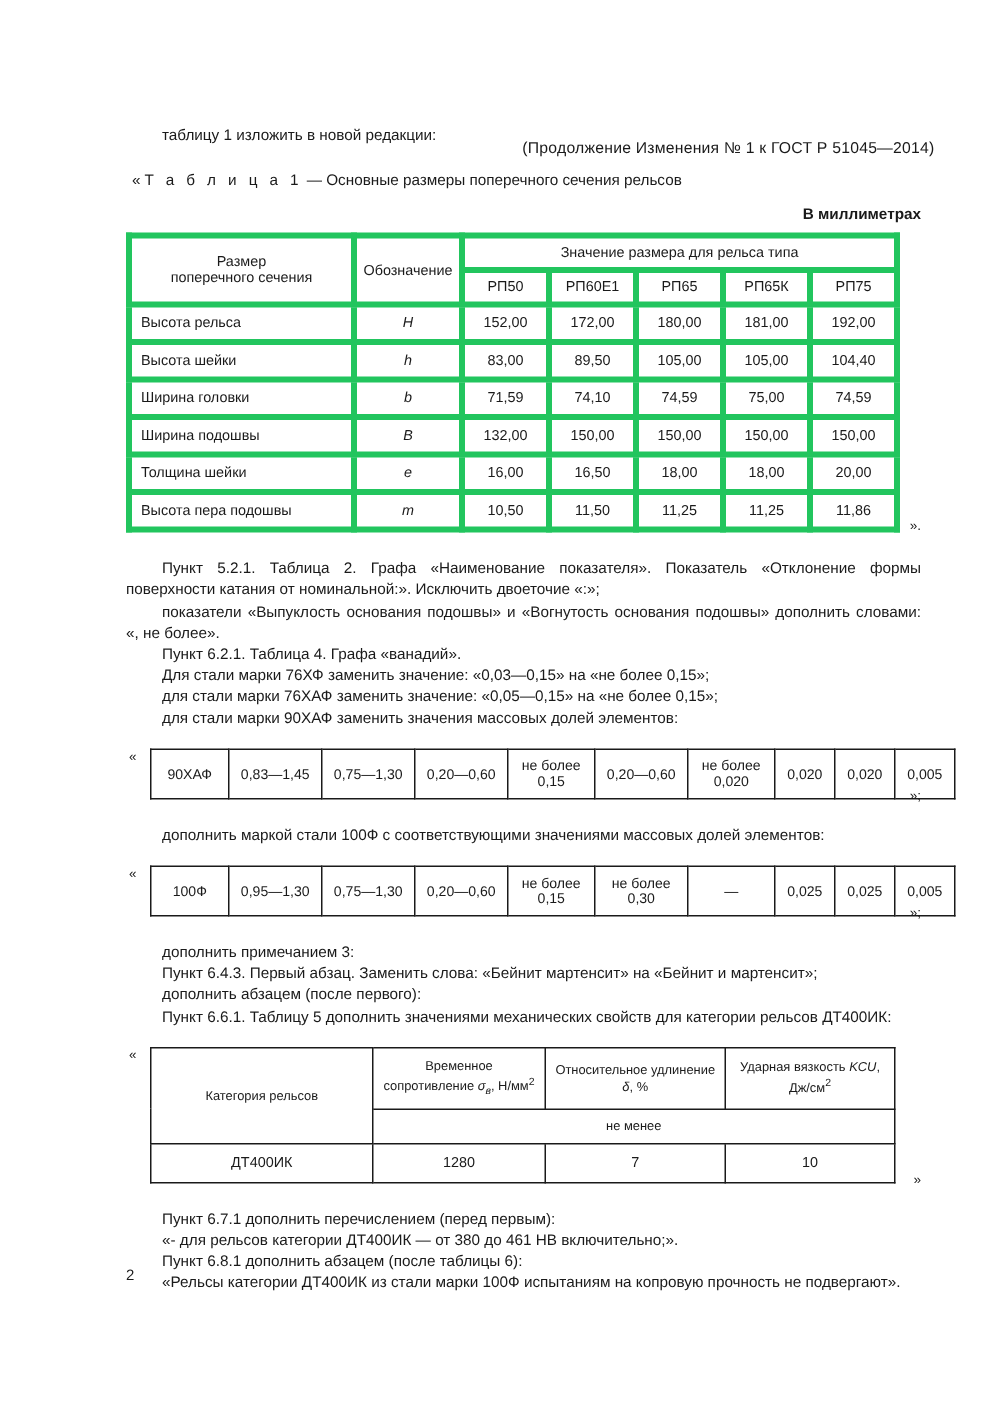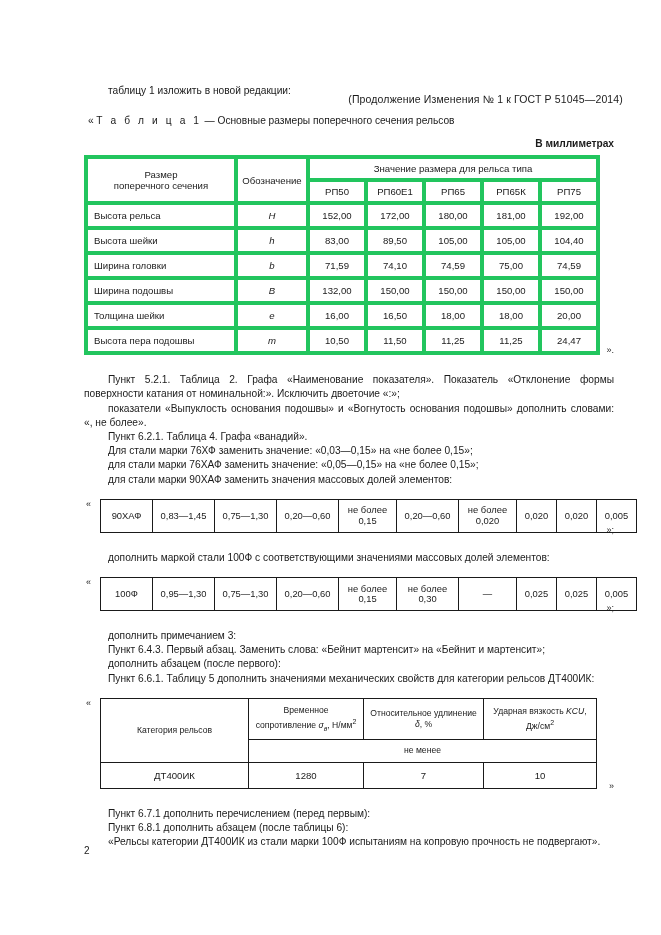--- a/index.html
+++ b/index.html
@@ -253,21 +253,21 @@
             <td>18,00</td>
             <td>20,00</td>
           </tr>
           <tr>
             <td class="lbl">Высота пера подошвы</td>
             <td class="sym">m</td>
             <td>10,50</td>
             <td>11,50</td>
             <td>11,25</td>
             <td>11,25</td>
-            <td>24,47</td>
+            <td>11,86</td>
           </tr>
         </tbody>
       </table>
       <span style="position:absolute; right:0; bottom:0; font-size:9px;">».</span>
     </div>
 
     <div class="gap-l"></div>
 
     <p class="para indent">Пункт 5.2.1. Таблица 2. Графа «Наименование показателя». Показатель «Отклонение формы поверхности катания от номинальной:». Исключить двоеточие «:»;</p>
     <p class="para indent">показатели «Выпуклость основания подошвы» и «Вогнутость основания подошвы» дополнить словами: «, не более».</p>
@@ -394,20 +394,21 @@
             <td>10</td>
           </tr>
         </tbody>
       </table>
       <span class="mini-quote-close">»</span>
     </div>
 
     <div class="gap-l"></div>
 
     <p class="para indent">Пункт 6.7.1 дополнить перечислением (перед первым):</p>
+    <p class="para indent">«- для рельсов категории ДТ400ИК — от 380 до 461 НВ включительно;».</p>
     <p class="para indent">Пункт 6.8.1 дополнить абзацем (после таблицы 6):</p>
     <p class="para indent">«Рельсы категории ДТ400ИК из стали марки 100Ф испытаниям на копровую прочность не подвергают».</p>
 
   </div>
 
   <div class="page-number">2</div>
 
 </div>
 
 </body></html>

